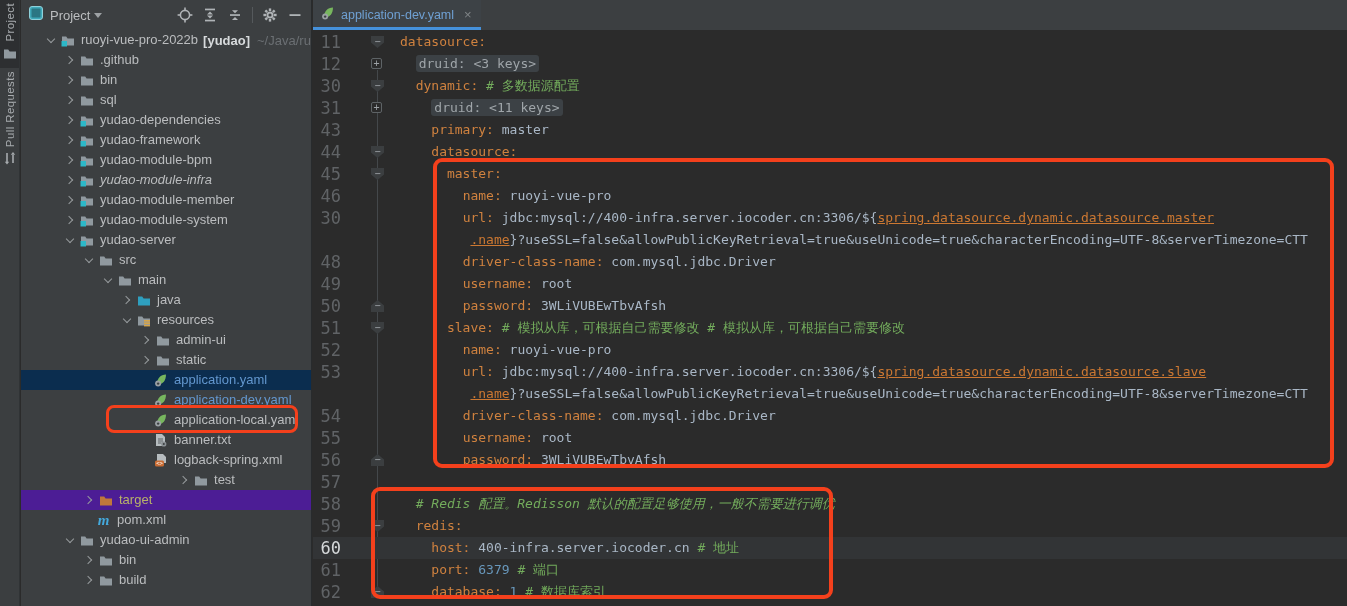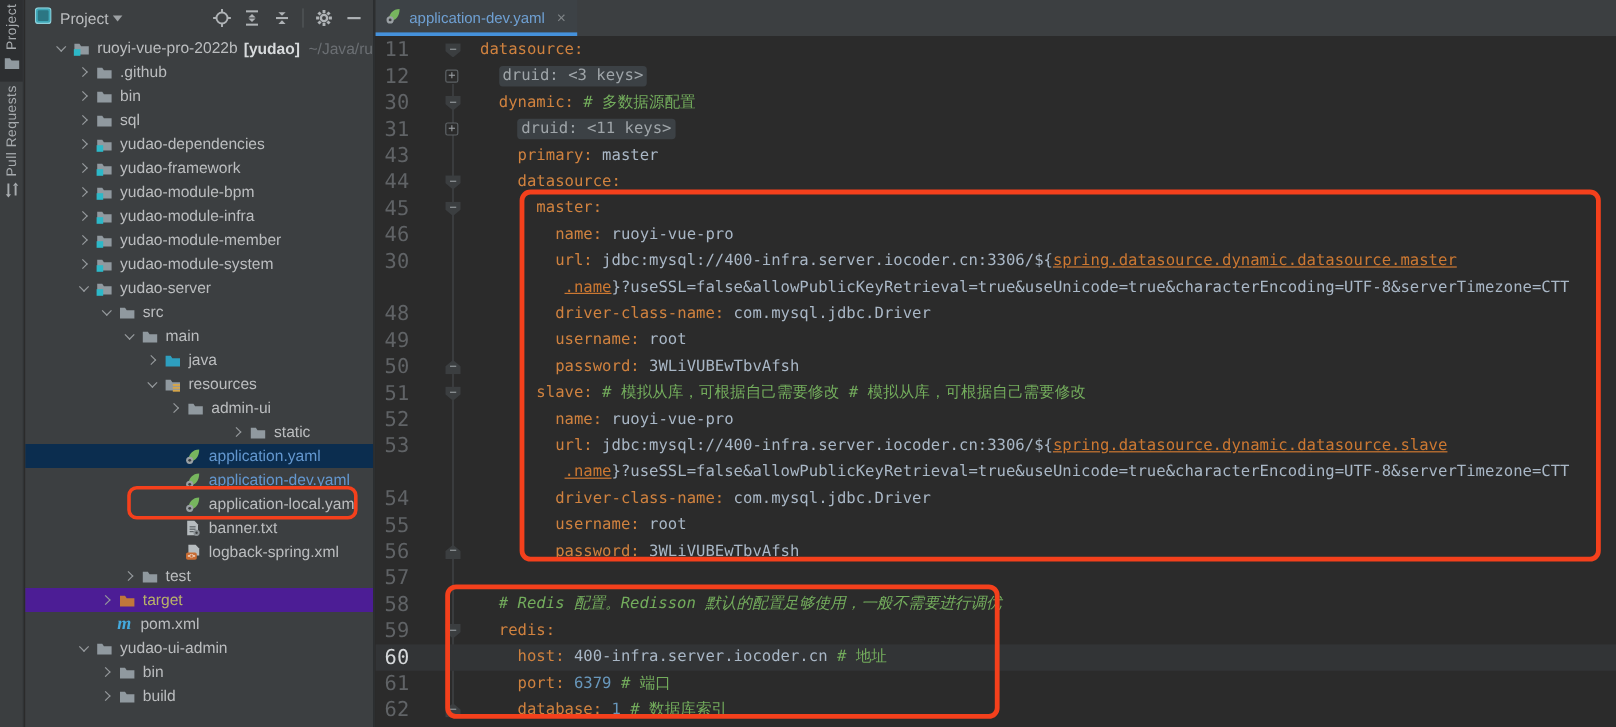--- a/index.html
+++ b/index.html
@@ -234,21 +234,21 @@
             <i></i>
           </span>
           <span class="ticon">
             <svg width="14" height="13" viewBox="0 0 14 13">
               <path d="M1 2.5h4.2l1.4 2H13v7H1z" fill="#90999f"></path>
               <rect x="0.5" y="7" width="5.5" height="5.5" fill="#2db8c8"></rect>
             </svg>
           </span>
           <span class="lbl">yudao-module-bpm</span>
         </div>
-        <div class="trow" style="padding-left: 41px;">
+        <div class="trow" style="padding-left: 41px; font-style: italic;">
           <span class="chev closed">
             <i></i>
           </span>
           <span class="ticon">
             <svg width="14" height="13" viewBox="0 0 14 13">
               <path d="M1 2.5h4.2l1.4 2H13v7H1z" fill="#90999f"></path>
               <rect x="0.5" y="7" width="5.5" height="5.5" fill="#2db8c8"></rect>
             </svg>
           </span>
           <span class="lbl">yudao-module-infra</span>
@@ -340,21 +340,21 @@
           <span class="chev closed">
             <i></i>
           </span>
           <span class="ticon">
             <svg width="14" height="13" viewBox="0 0 14 13">
               <path d="M1 2.5h4.2l1.4 2H13v7H1z" fill="#90999f"></path>
             </svg>
           </span>
           <span class="lbl">admin-ui</span>
         </div>
-        <div class="trow" style="padding-left: 117px; justify-content: center;">
+        <div class="trow" style="padding-left: 117px;">
           <span class="chev closed">
             <i></i>
           </span>
           <span class="ticon">
             <svg width="14" height="13" viewBox="0 0 14 13">
               <path d="M1 2.5h4.2l1.4 2H13v7H1z" fill="#90999f"></path>
             </svg>
           </span>
           <span class="lbl">static</span>
         </div>
@@ -409,21 +409,21 @@
           <span class="chev none"></span>
           <span class="ticon">
             <svg width="14" height="14" viewBox="0 0 14 14">
               <path d="M3 1h6l3 3v6H3z" fill="#b6bcbf"></path>
               <rect x="1" y="7.5" width="9" height="6" rx="1.5" fill="#c96c33"></rect>
               <text x="5.5" y="12.2" font-size="5.5" fill="#ffffff" text-anchor="middle" font-family="monospace">&lt;&gt;</text>
             </svg>
           </span>
           <span class="lbl">logback-spring.xml</span>
         </div>
-        <div class="trow" style="padding-left: 79px;">
+        <div class="trow" style="padding-left: 79px; justify-content: center;">
           <span class="chev closed">
             <i></i>
           </span>
           <span class="ticon">
             <svg width="14" height="13" viewBox="0 0 14 13">
               <path d="M1 2.5h4.2l1.4 2H13v7H1z" fill="#90999f"></path>
             </svg>
           </span>
           <span class="lbl">test</span>
         </div>

